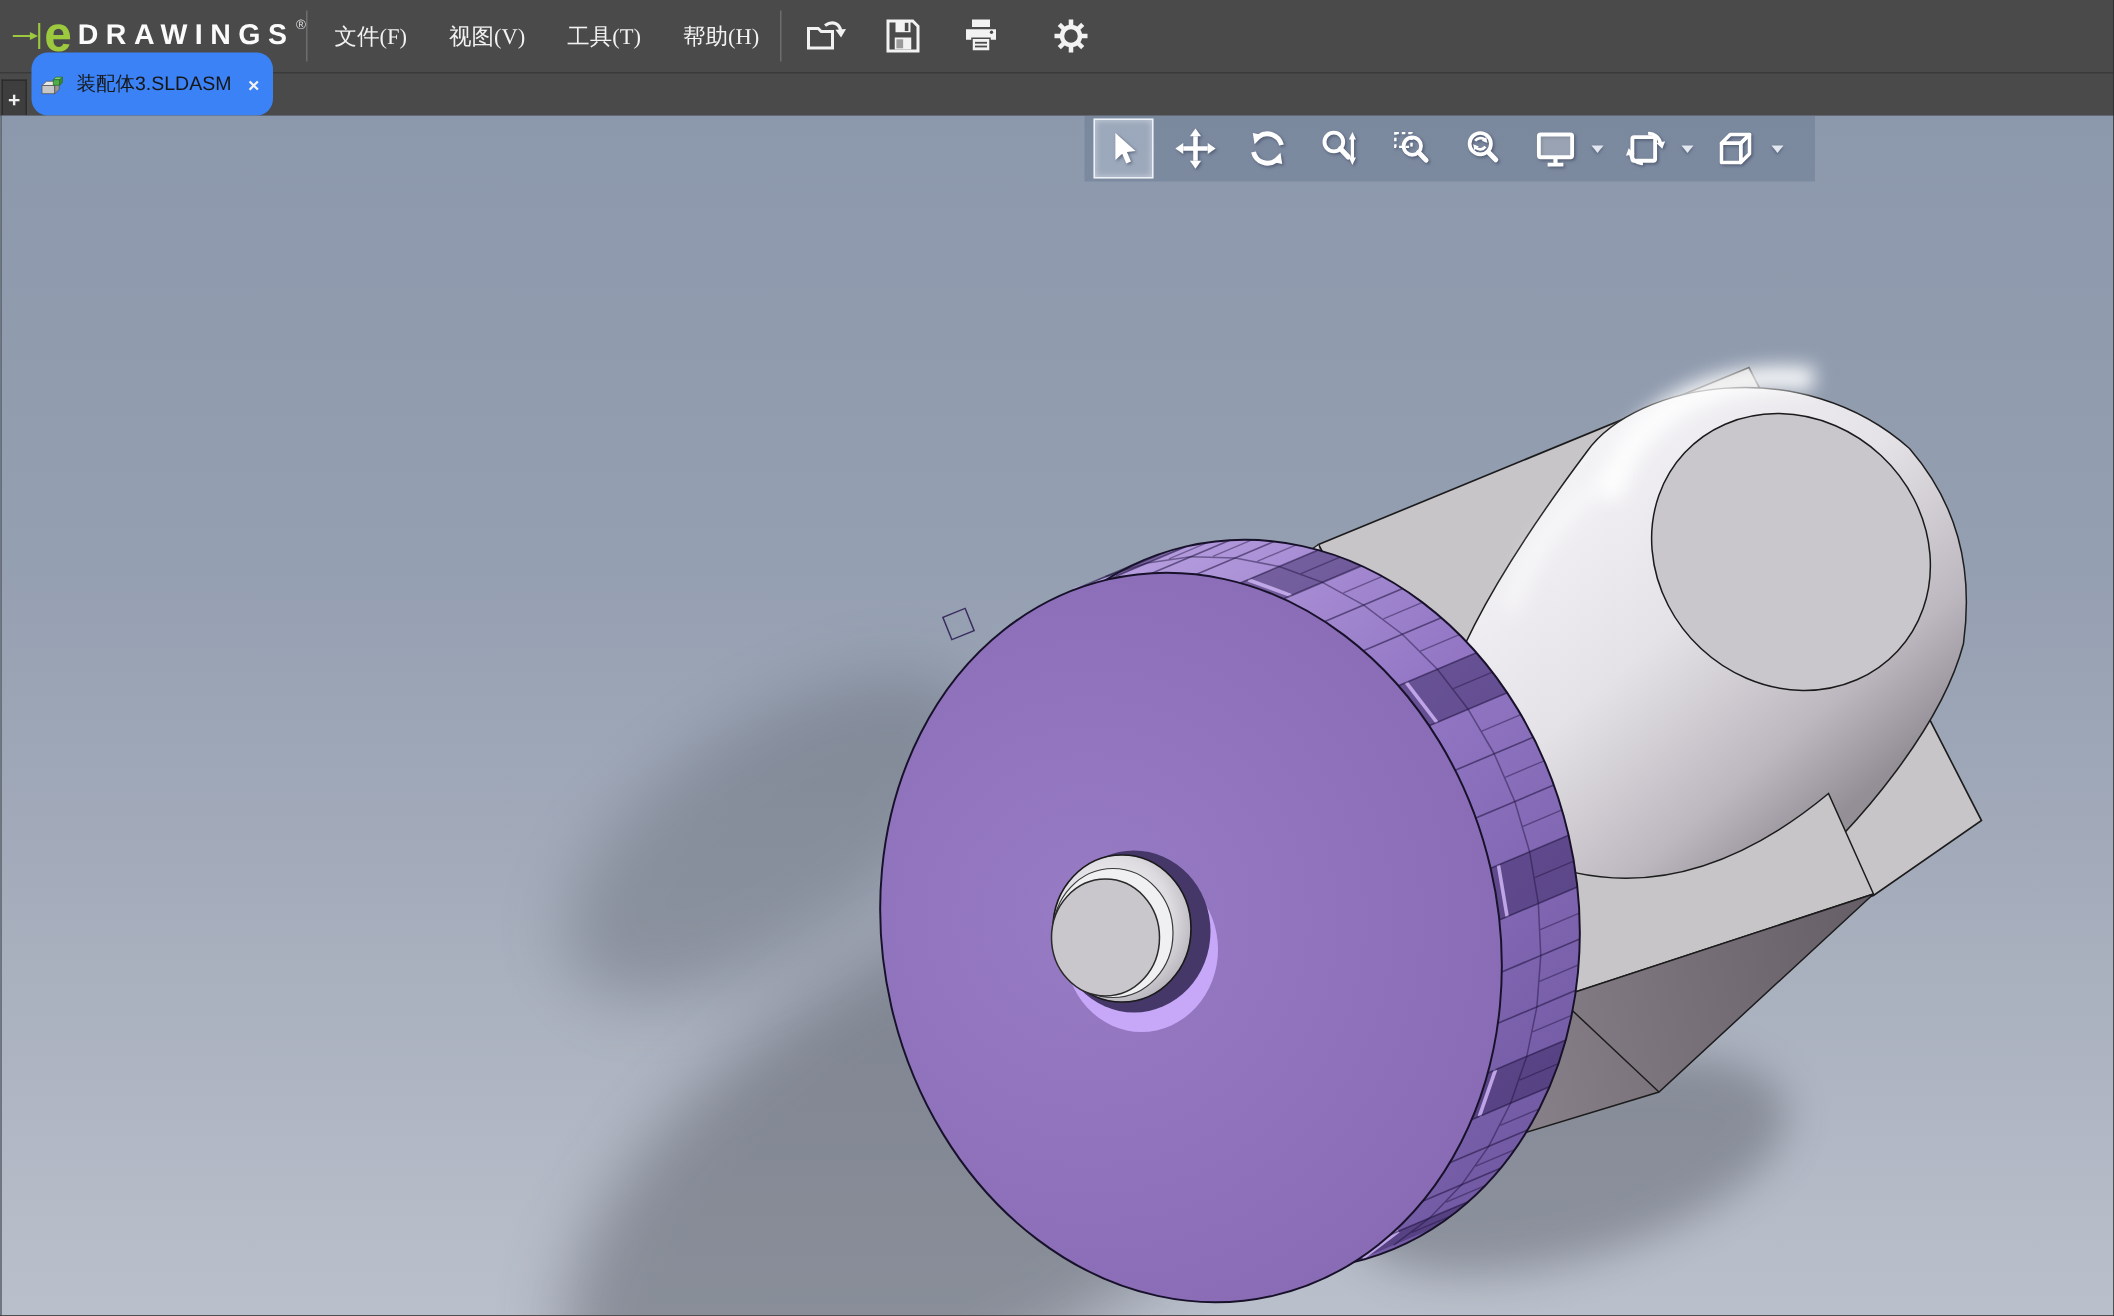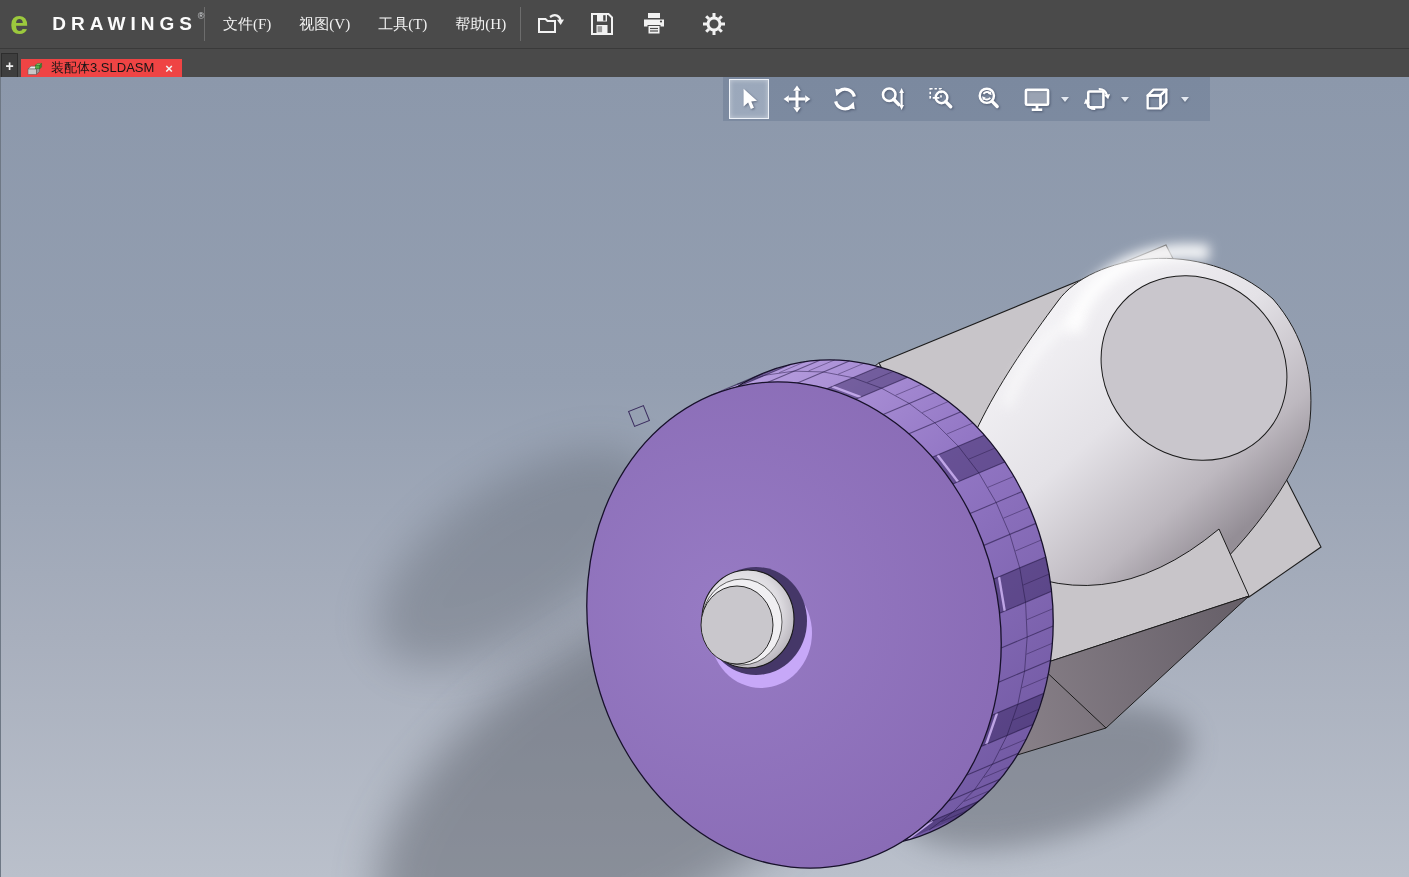--- a/index.html
+++ b/index.html
@@ -3,34 +3,34 @@
 <meta charset="utf-8">
 <style>
   html,body{margin:0;padding:0;background:#2b2b2b;}
   body{width:1409px;height:877px;overflow:hidden;font-family:"Liberation Sans", sans-serif;-webkit-font-smoothing:antialiased;}
   .app{width:1409px;height:877px;display:flex;flex-direction:column;}
 
   
   .menubar{height:48px;background:#4a4a4a;display:flex;align-items:center;flex:0 0 48px;}
   .logo{display:flex;align-items:center;padding-left:8px;width:196px;flex:0 0 auto;}
   .logo-e{color:#9cc93d;font-size:33px;font-weight:700;line-height:1;margin-left:2px;transform:translateY(-2px);}
-  .logo-drawings{color:#fbfbfb;font-size:19px;font-weight:600;letter-spacing:5px;margin-left:24px;}
+  .logo-drawings{color:#fbfbfb;font-size:19px;font-weight:600;letter-spacing:5px;margin-left:4px;}
   .logo-reg{color:#d8dbde;font-size:9px;transform:translateY(-8px);display:inline-block;margin-left:1px;}
   .mb-sep{width:1px;height:34px;background:#6d6d6d;flex:0 0 1px;}
   .menu-items{display:flex;align-items:center;height:100%;margin-left:4px;font-family:Liberation Serif, serif;}
   .menu-item{color:#f2f2f2;font-size:15px;padding:0 14px;height:100%;display:flex;align-items:center;cursor:default;}
   .mb-icons{display:flex;align-items:center;margin-left:14px;gap:22px;}
   .mb-icon-btn{width:30px;height:30px;display:flex;align-items:center;justify-content:center;}
   .gear-btn{margin-left:8px;}
 
   
   .tabbar{height:28px;background:#4a4a4a;border-top:1px solid #3a3a3a;display:flex;align-items:flex-end;flex:0 0 28px;}
   .newtab-btn{width:15px;height:23px;background:#3e3e3e;border:1px solid #2d2d2d;border-bottom:none;color:#f0f0f0;
     display:flex;align-items:center;justify-content:center;font-size:14px;font-weight:700;margin-left:1px;line-height:1;}
-  .tab{height:18px;background:#ef4444;display:flex;align-items:center;padding:0 9px 0 5px;margin-left:3px;gap:6px;}
+  .tab{height:42px;background:#3b82f6;display:flex;align-items:center;padding:0 9px 0 5px;margin-left:3px;gap:6px;border-radius:11px;}
   .tab-title{color:#161616;font-size:13px;white-space:nowrap;}
   .tab-close{color:#f2f2f2;font-size:13px;font-weight:700;margin-left:5px;line-height:1;}
 
   
   .viewport{position:relative;height:801px;flex:1 1 auto;overflow:hidden;
     background:linear-gradient(180deg,#8c98ab 0%,#93" +"9eb0 35%,#a7aebc 68%,#bac0cb 100%);
     background:linear-gradient(180deg,#8c98ab 0%,#949fb1 38%,#a8afbd 70%,#bac0cb 100%);
     border-left:1px solid #6e7885;box-sizing:border-box;}
   .scene-svg{position:absolute;left:0;top:0;width:1408px;height:801px;}
 

